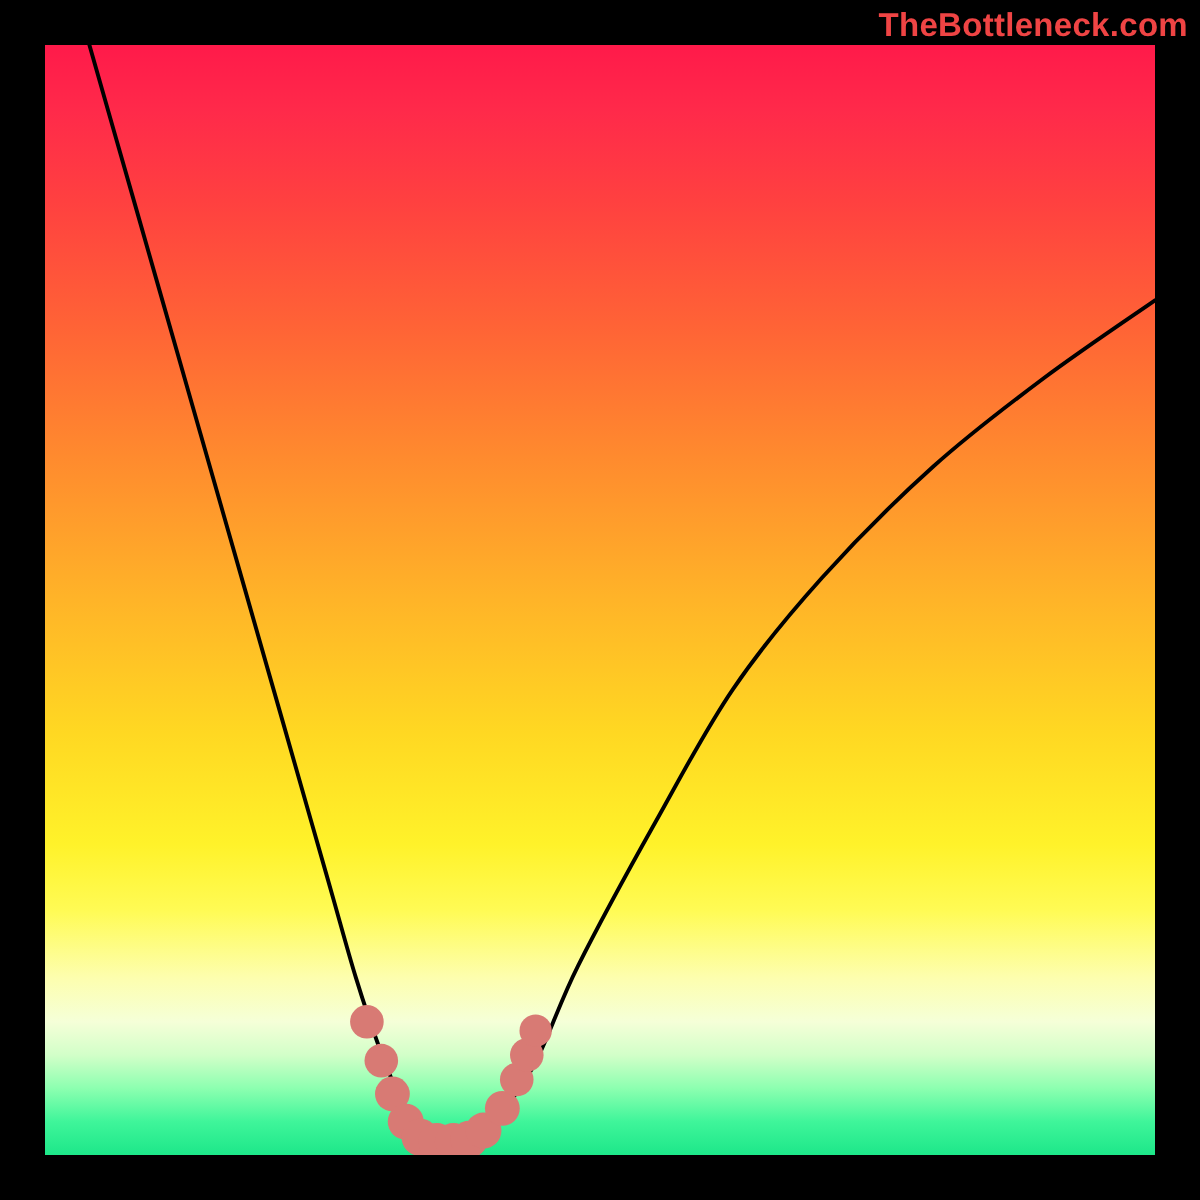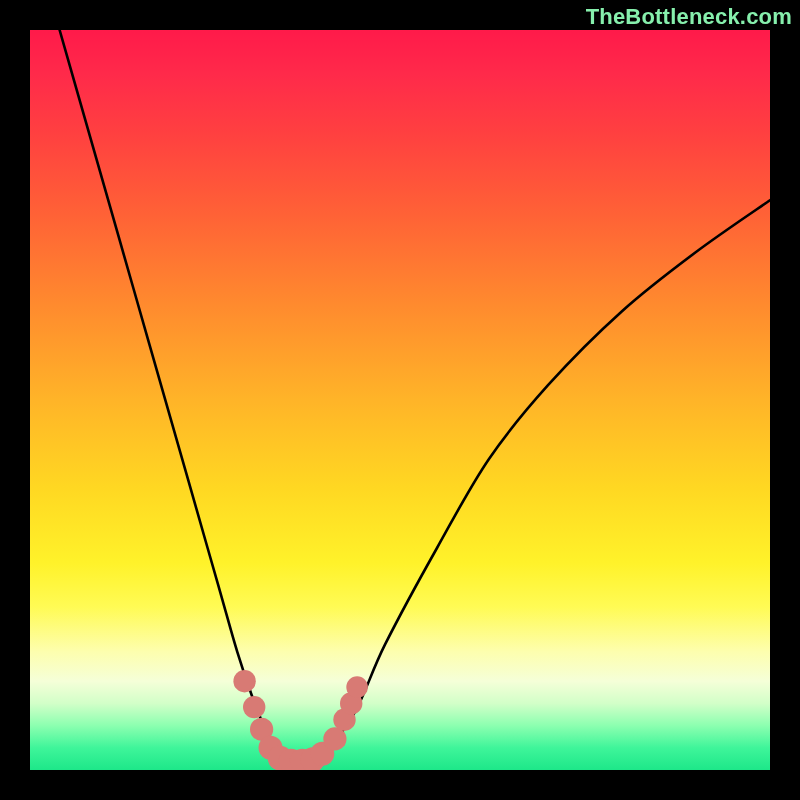--- a/index.html
+++ b/index.html
@@ -49,21 +49,21 @@
     );
   }
   .curve-svg {
     position: absolute;
     inset: 0;
   }
   .watermark {
     position: absolute;
     top: 4px;
     right: 8px;
-    color: #86efac;
+    color: #ef4444;
     font-size: 22px;
     font-weight: 600;
     letter-spacing: 0.2px;
   }
 </style>
 </head>
 <body>
 
 <div class="frame">
   <div class="plot">

